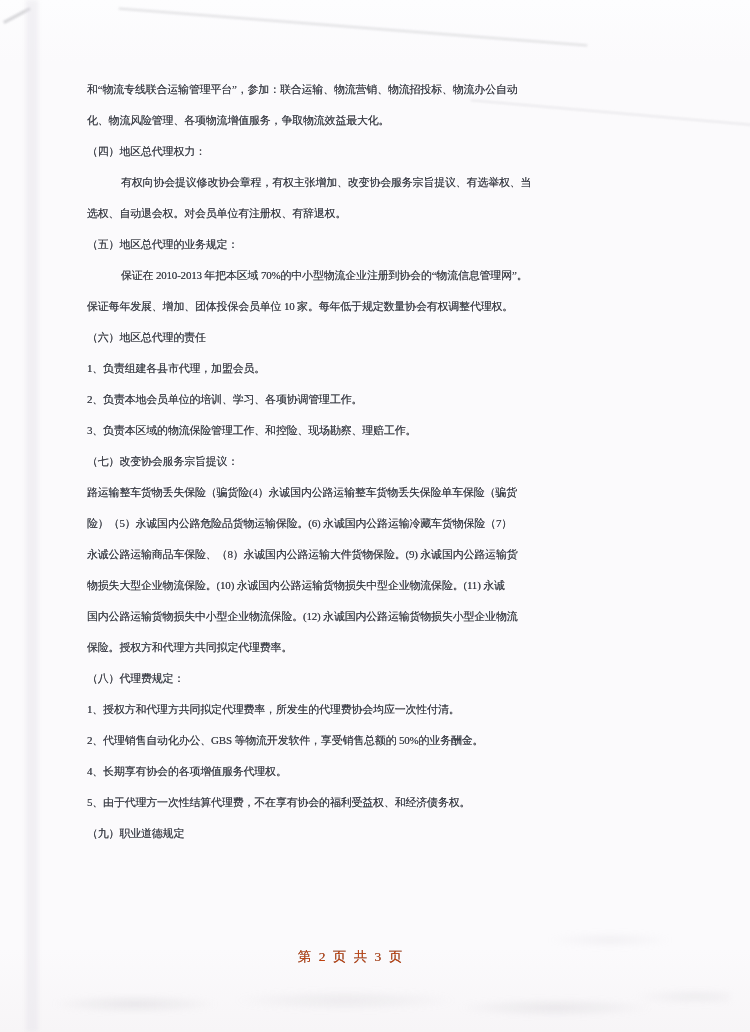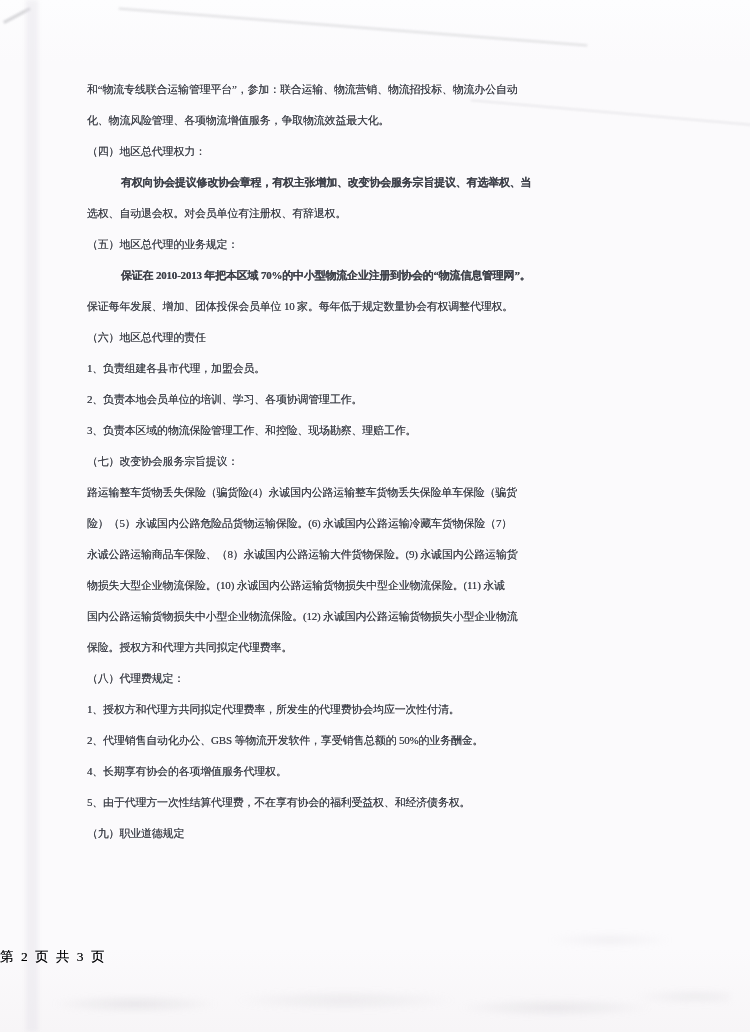--- a/index.html
+++ b/index.html
@@ -33,24 +33,24 @@
   
   .doc{
     position:absolute;top:74px;left:87px;width:640px;
     color:#3d4049;
     text-shadow:0 0 .4px rgba(61,64,73,.85);
   }
   .line{
     height:31px;line-height:31px;font-size:11px;
     white-space:nowrap;letter-spacing:-0.2px;
   }
-  .line.indent{padding-left:34px;font-weight:bold;}
+  .line.indent{padding-left:34px;}
   .footer{
-    position:absolute;top:948px;left:0;width:702px;text-align:left;
-    font-size:13.5px;letter-spacing:2px;color:#000000;
+    position:absolute;top:948px;left:0;width:702px;text-align:center;
+    font-size:13.5px;letter-spacing:2px;color:#c2410c;
     text-shadow:0 0 .4px rgba(73,78,88,.8);
   }
 </style>
 </head>
 <body>
 
 <div class="paper"></div>
 <div class="mark-topleft"></div>
 <div class="crease1"></div>
 <div class="crease2"></div>

